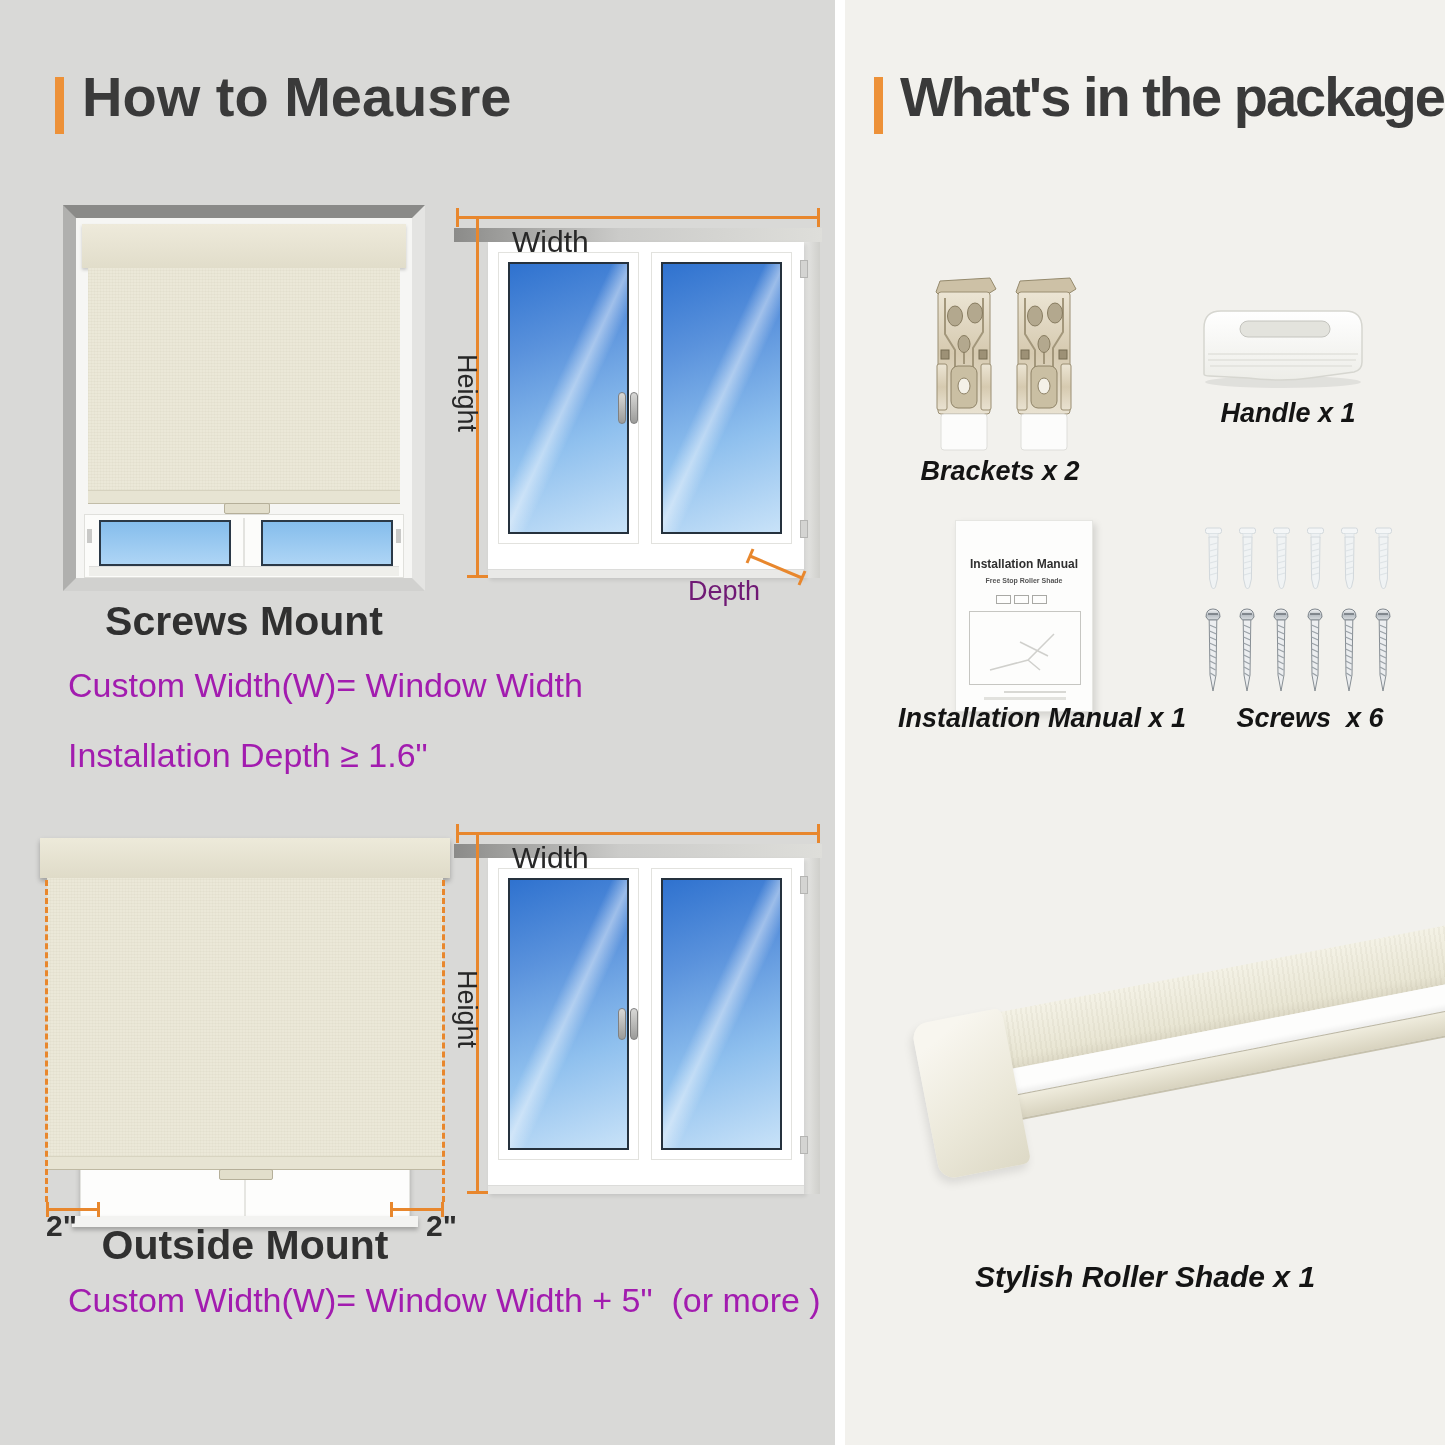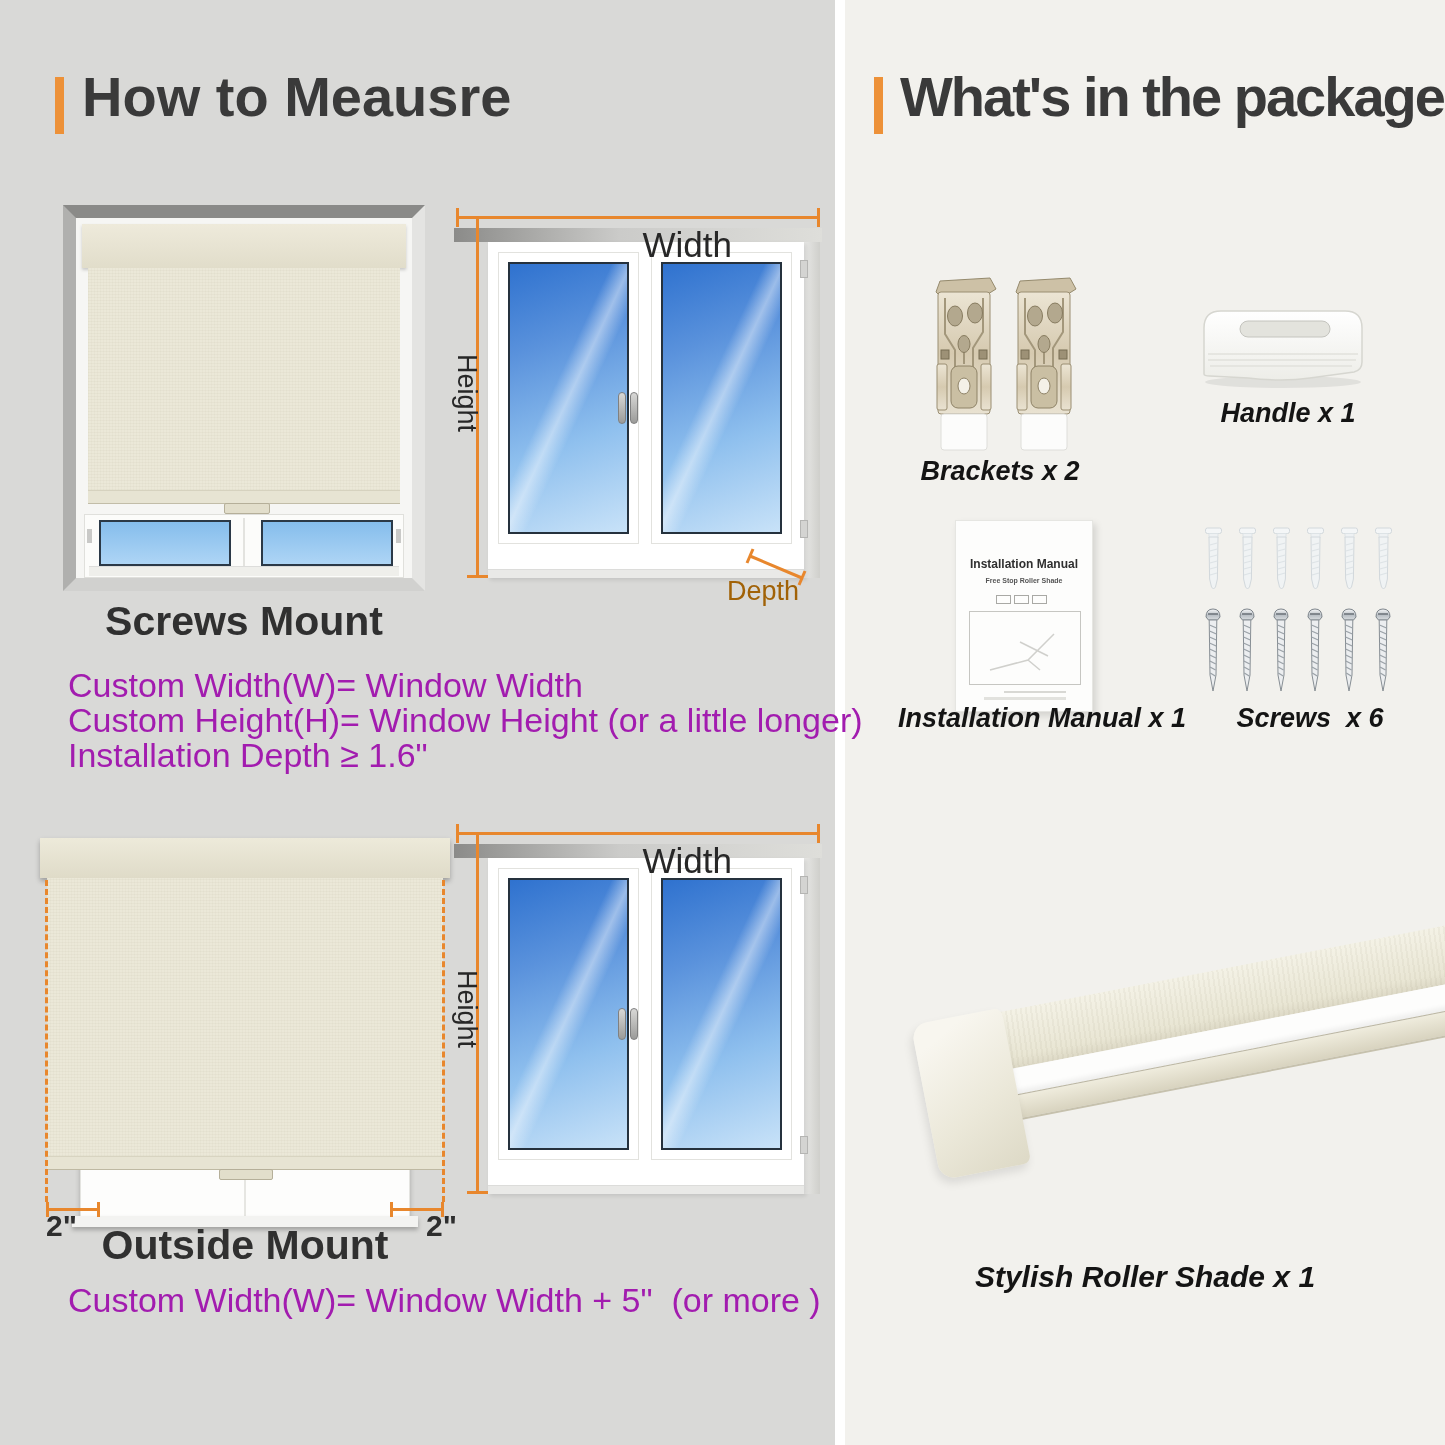--- a/index.html
+++ b/index.html
@@ -57,27 +57,27 @@
   .wd-handle{width:8px;height:32px;border-radius:4px;top:150px;
     background:linear-gradient(180deg,#d8d8d6,#9b9b99);border:1px solid #808080;box-sizing:border-box;}
   .wh-l{left:130px;} .wh-r{left:142px;}
   .wd-sill{left:0;bottom:0;width:100%;height:9px;background:#e9e9e7;border-top:1px solid #dcdcda;box-sizing:border-box;}
   .wd-hinge{width:6px;height:16px;background:#d4d4d2;border:1px solid #b5b5b3;right:-4px;}
   .whg-t{top:18px;} .whg-b{bottom:40px;}
   .orange{background:#E8872D;}
   .wd-wline{left:8px;top:20px;width:364px;height:3px;}
   .wd-wtick{top:12px;width:3px;height:19px;}
   .wtk-l{left:8px;} .wtk-r{left:369px;}
-  .wd-wlabel{left:64px;top:29px;width:220px;text-align:right;font-size:35px;color:#272727;}
+  .wd-wlabel{left:64px;top:29px;width:220px;text-align:left;font-size:30px;color:#272727;}
   .wd-hline{left:28px;top:22px;width:3px;height:358px;}
   .wd-htick{left:19px;width:21px;height:3px;}
   .htk-t{top:20px;} .htk-b{top:379px;}
   .wd-hlabel{left:-41px;top:182px;width:120px;height:30px;text-align:center;font-size:27px;color:#272727;transform:rotate(90deg);}
   .wd-depth{left:292px;top:352px;width:84px;height:42px;}
-  .wd-dlabel{left:240px;top:380px;width:150px;text-align:center;font-size:27px;color:#a16207;}
+  .wd-dlabel{left:240px;top:380px;width:150px;font-size:27px;color:#701a75;}
 
   
   .photo-out{left:40px;top:804px;width:410px;height:438px;}
   .po-window{left:40px;top:345px;width:330px;height:70px;background:#fdfdfc;border:1px solid #e4e4e0;
     box-shadow:0 2px 5px rgba(0,0,0,0.22);box-sizing:border-box;}
   .po-mull{left:163px;top:0;width:2px;height:100%;background:#e6e6e2;}
   .po-sill{left:32px;top:412px;width:346px;height:11px;background:#f3f3f1;box-shadow:0 3px 4px rgba(0,0,0,0.25);}
   .po-cassette{left:0;top:34px;width:410px;height:40px;
     background:linear-gradient(180deg,#edeada,#dfdbc8);box-shadow:0 3px 5px rgba(0,0,0,0.28);}
   .po-fabric{left:7px;top:74px;width:396px;height:278px;}
@@ -191,21 +191,20 @@
     <svg class="abs wd-depth" viewBox="0 0 84 42">
       <line x1="10" y1="8" x2="62" y2="30" stroke="#E8872D" stroke-width="3"></line>
       <line x1="13" y1="1" x2="7" y2="15" stroke="#E8872D" stroke-width="3"></line>
       <line x1="65" y1="23" x2="59" y2="37" stroke="#E8872D" stroke-width="3"></line>
     </svg>
     <div class="abs wd-dlabel">Depth</div>
   </div>
 
   <div class="abs sec-heading" style="left:63px;top:598px;width:362px">Screws Mount</div>
   <div class="abs note-line" style="left:68px;top:668px">Custom Width(W)= Window Width</div>
-  <div class="abs note-line" style="left:68px;top:703px">Custom Height(H)= Window Height (or a little longer)</div>
   <div class="abs note-line" style="left:68px;top:738px">Installation Depth ≥ 1.6"</div>
 
   <div class="abs photo-out">
     <div class="abs po-window">
       <div class="abs po-mull"></div>
     </div>
     <div class="abs po-sill"></div>
     <div class="abs po-cassette"></div>
     <div class="abs po-fabric fabric-tex"></div>
     <div class="abs po-rail"></div>

